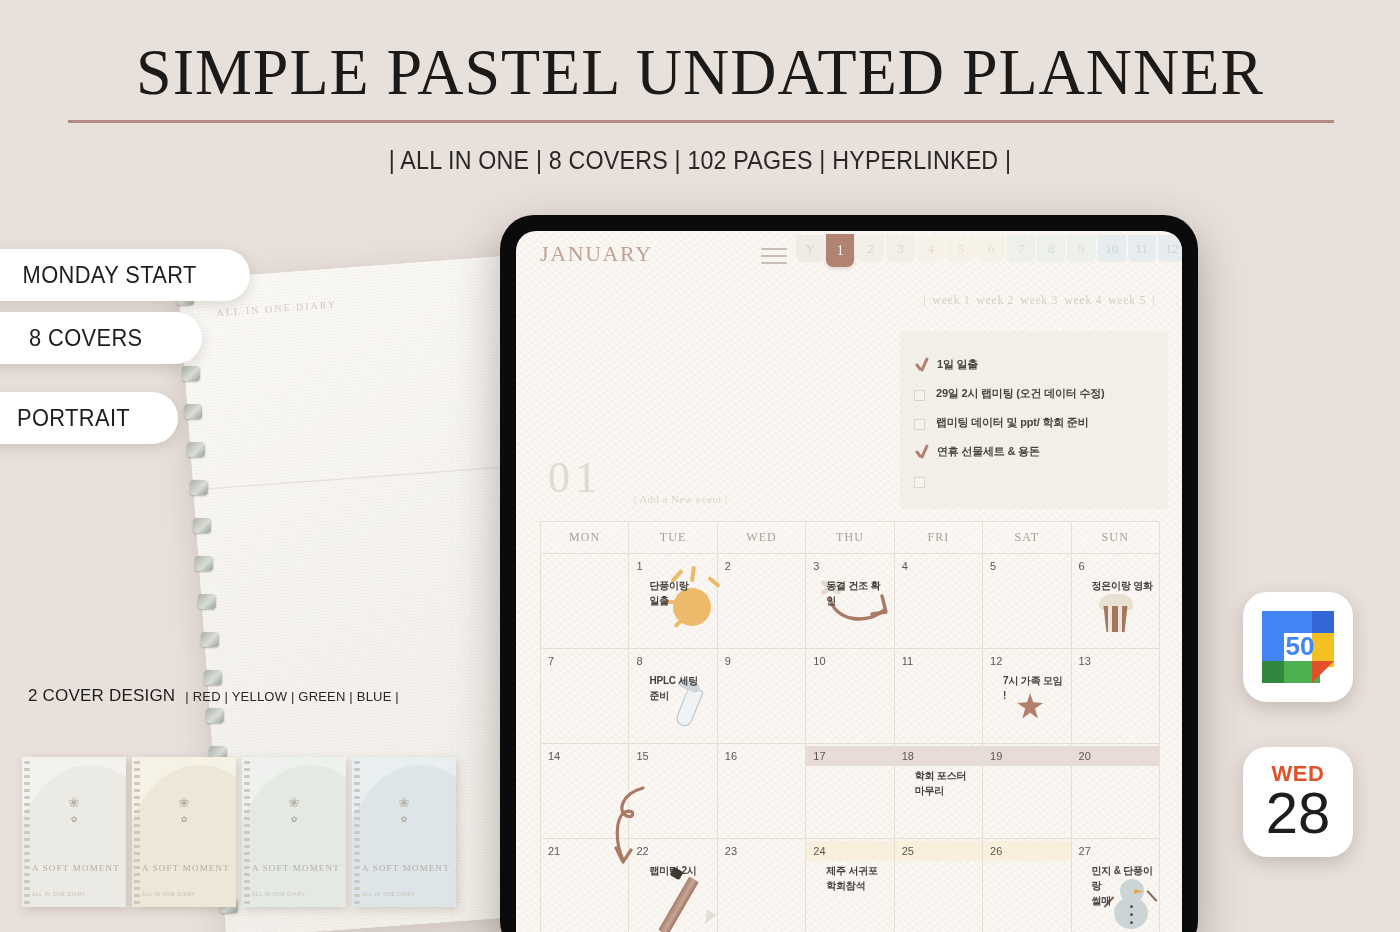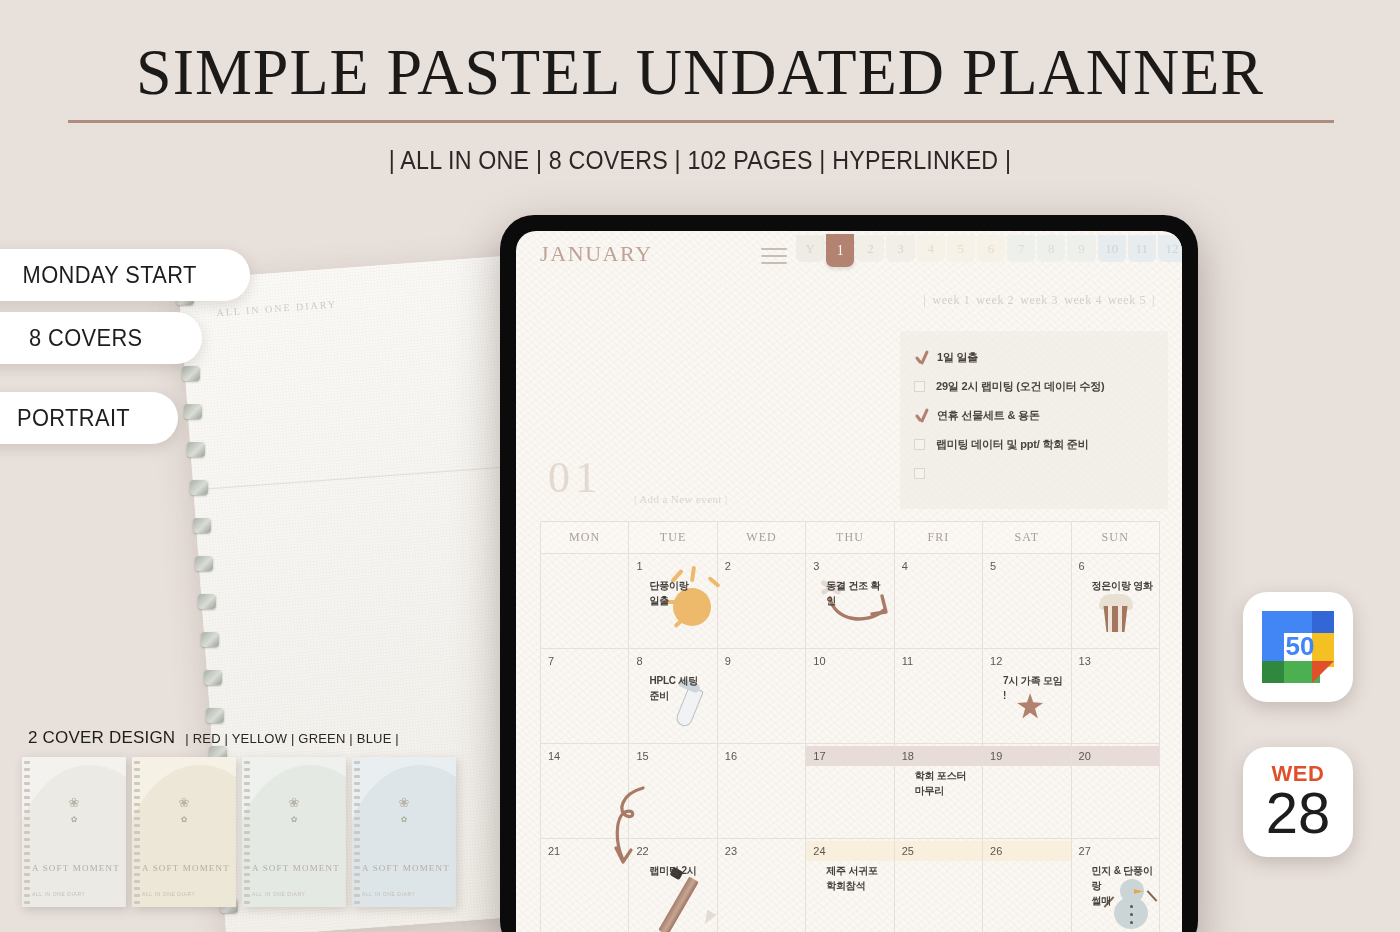--- a/index.html
+++ b/index.html
@@ -183,21 +183,21 @@
   .weeklinks span { margin: 0 3px; cursor: pointer; }
 
   
   .todo-panel {
     position: absolute; left: 384px; top: 100px;
     width: 268px; height: 178px;
     background: rgba(240,235,229,0.72);
     z-index: 3;
     padding: 12px 14px 0 14px;
   }
-  .todo-row { display: flex; align-items: center; height: 29px; }
+  .todo-row { display: flex; align-items: flex-end; height: 29px; }
   .chk-box {
     width: 11px; height: 11px;
     border: 1px solid #ddd5cd;
     background: #f6f2ee;
     margin-right: 11px;
     flex: none;
   }
   .chk-tick {
     width: 15px; height: 15px; margin-right: 8px; flex:none; position: relative;
   }
@@ -300,21 +300,21 @@
 
   .snow-b { position:absolute; border-radius:50%; background:#ccd5d6; }
   .twig { position:absolute; width:2px; height:14px; background:#7d6552; }
   .nose { position:absolute; width:10px; height:5px; background:#e8a64b; clip-path: polygon(0 0,100% 50%,0 100%);}
   .dot { position:absolute; width:3px;height:3px;border-radius:50%;background:#555; }
 
   svg.arrow, svg.swirl { position:absolute; overflow: visible; }
 
   
   .cover-head {
-    position: absolute; left: 28px; top: 728px;
+    position: absolute; left: 28px; top: 686px;
     font-size: 17px; color: #1f1d1c; letter-spacing: .2px;
     z-index: 12;
   }
   .cover-head .sub { font-size: 13px; margin-left: 10px; color: #2a2726; }
   .covers { position: absolute; left: 22px; top: 757px; width: 470px; height: 150px; display: flex; z-index: 12; }
   .cover {
     width: 104px; height: 150px; margin-right: 6px;
     position: relative;
     box-shadow: 2px 3px 9px rgba(110,95,88,.25);
     overflow: hidden;
@@ -429,26 +429,26 @@
     <div class="todo-panel" id="todopanel">
         <div class="todo-row">
           <div class="chk-tick"></div>
           <div class="todo-text">1일 일출</div>
         </div>
         <div class="todo-row">
           <div class="chk-box"></div>
           <div class="todo-text">29일 2시 랩미팅 (오건 데이터 수정)</div>
         </div>
         <div class="todo-row">
+          <div class="chk-box"></div>
+          <div class="todo-text">랩미팅 데이터 및 ppt/ 학회 준비</div>
+        </div>
+        <div class="todo-row">
           <div class="chk-tick"></div>
           <div class="todo-text">연휴 선물세트 &amp; 용돈</div>
-        </div>
-        <div class="todo-row">
-          <div class="chk-box"></div>
-          <div class="todo-text">랩미팅 데이터 및 ppt/ 학회 준비</div>
         </div>
         <div class="todo-row">
           <div class="chk-box"></div>
           <div class="todo-text"></div>
         </div>
       </div>
 
     <div class="big-num">01</div>
     <div class="add-event">| Add a New event |</div>
 

